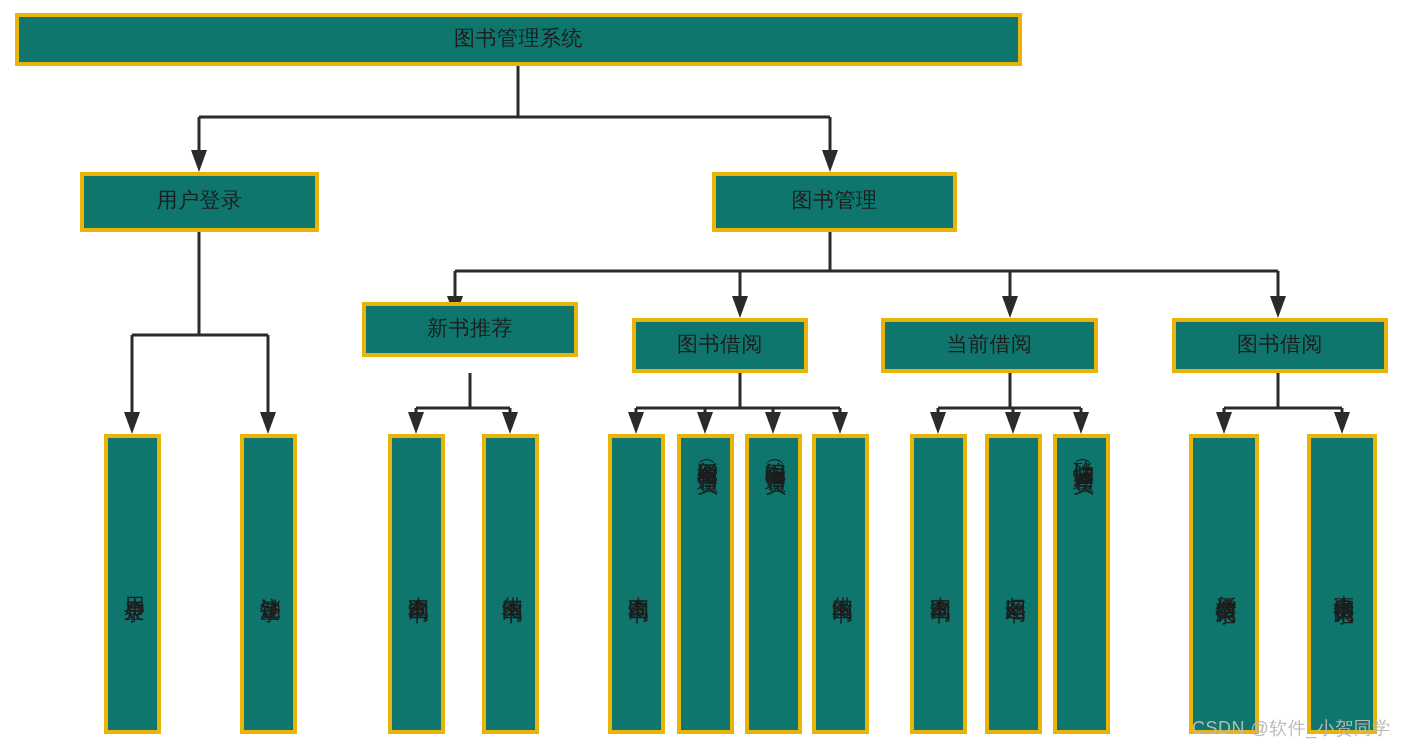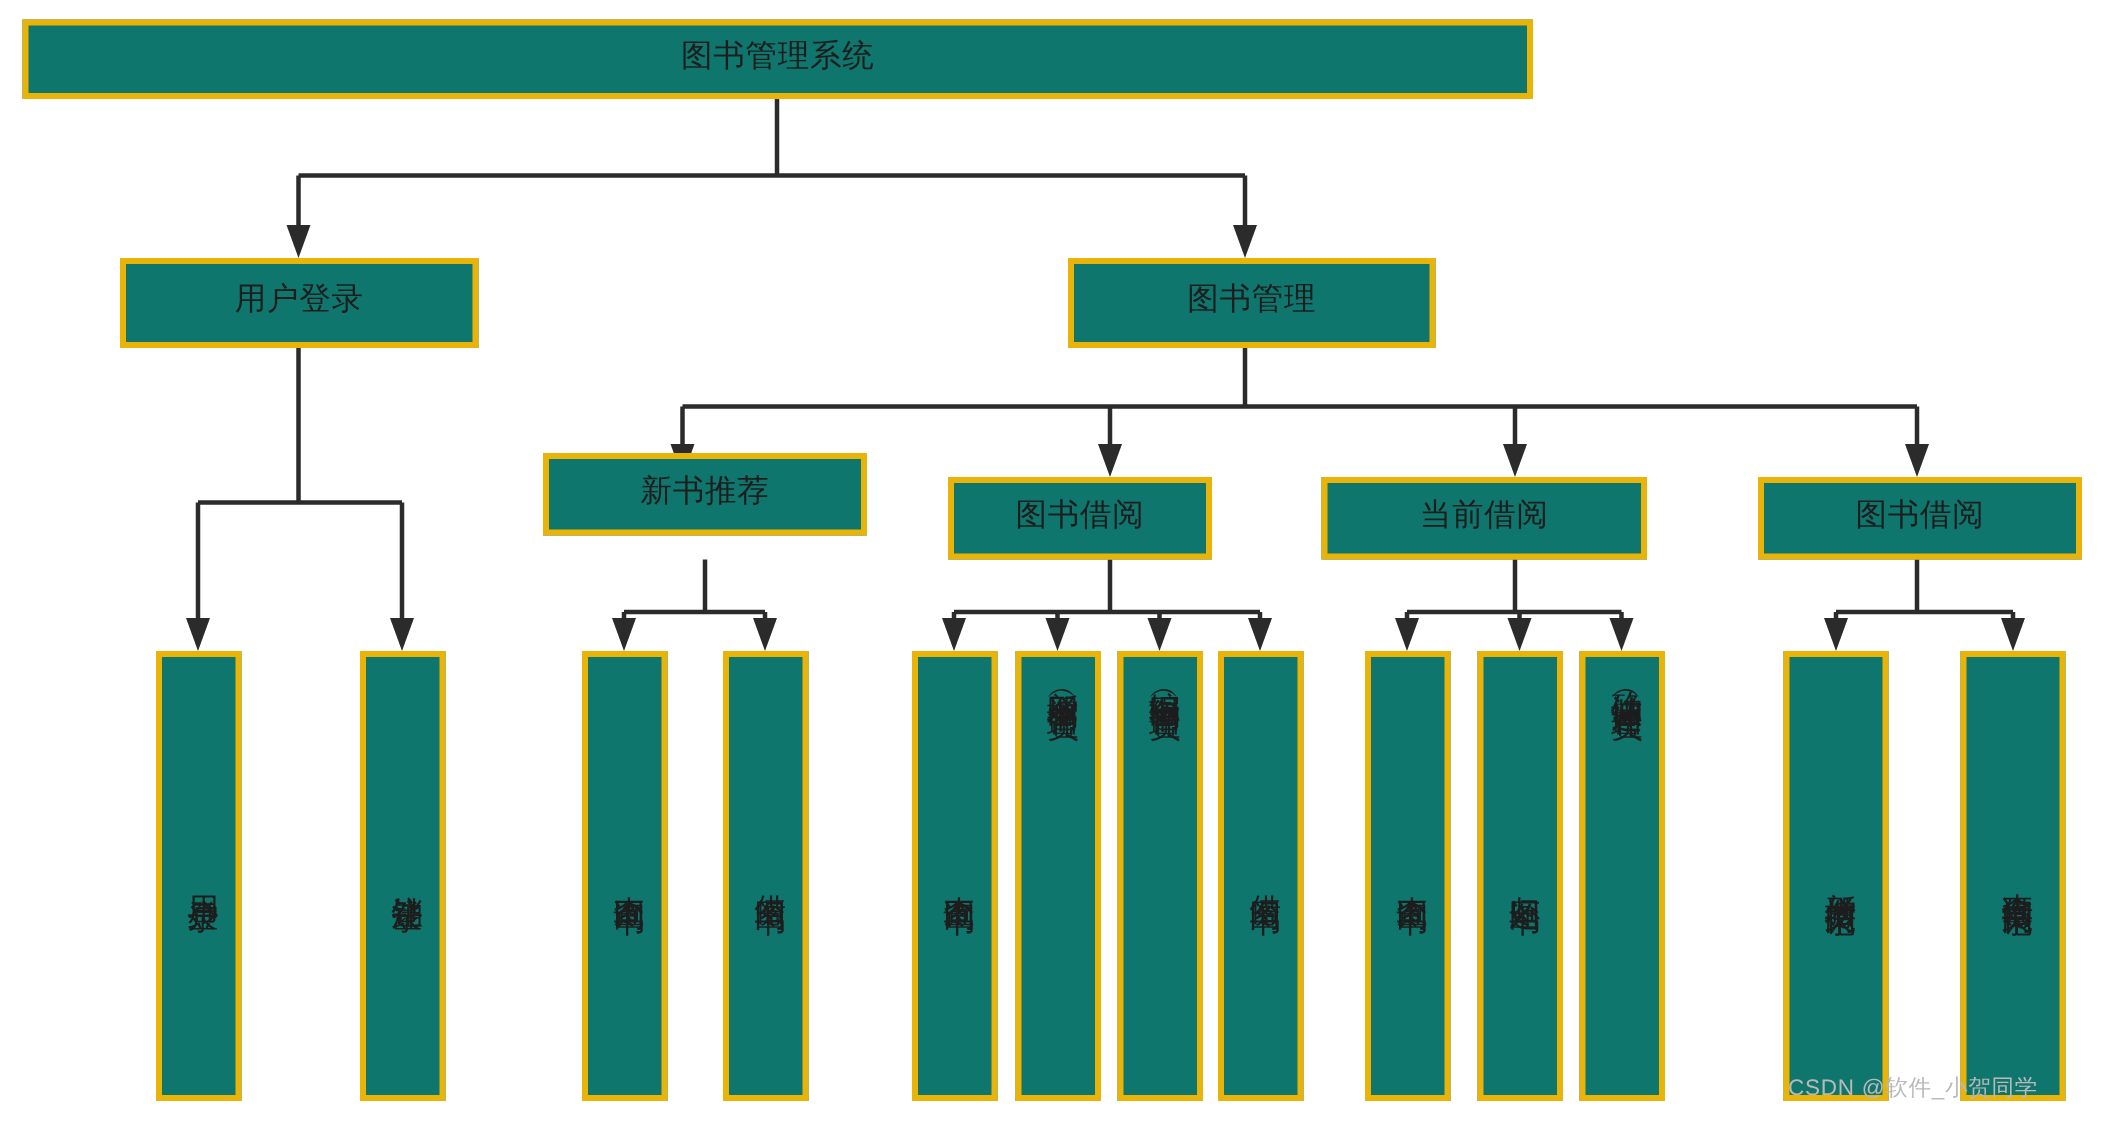--- a/index.html
+++ b/index.html
@@ -61,21 +61,21 @@
   #connector-layer {
     position: absolute;
     left: 0;
     top: 0;
     width: 1405px;
     height: 747px;
     pointer-events: none;
   }
   .watermark {
     position: absolute;
-    font-size: 15px;
+    font-size: 18px;
     color: #b9b9b9;
     white-space: nowrap;
     letter-spacing: 0.5px;
   }
 </style>
 </head>
 <body>
 
 <div id="diagram-root">
 

